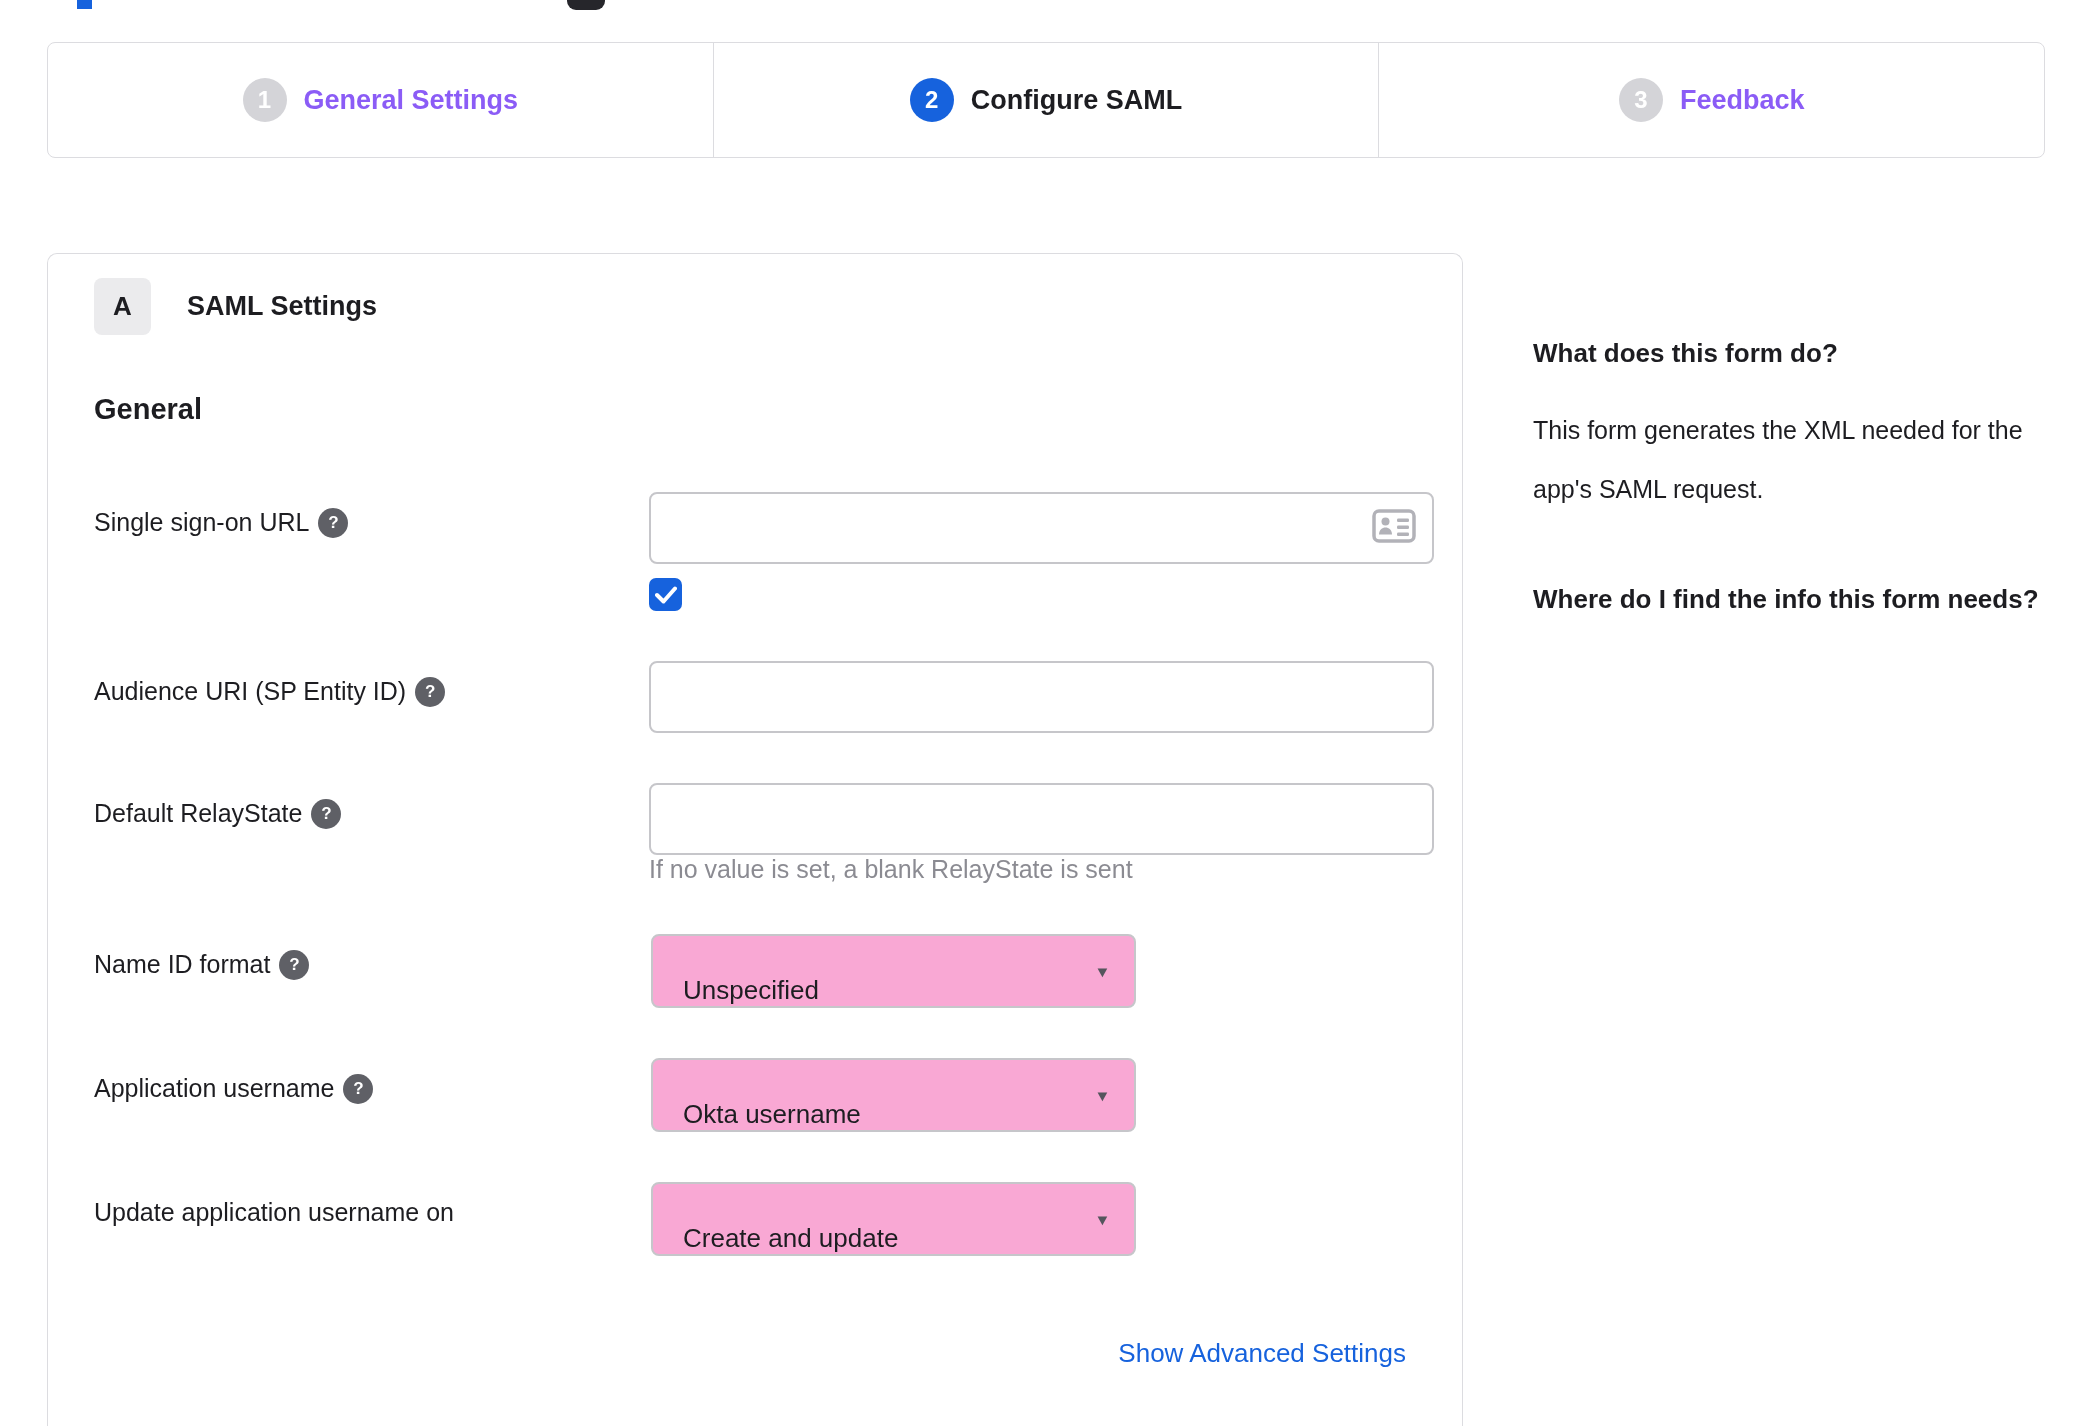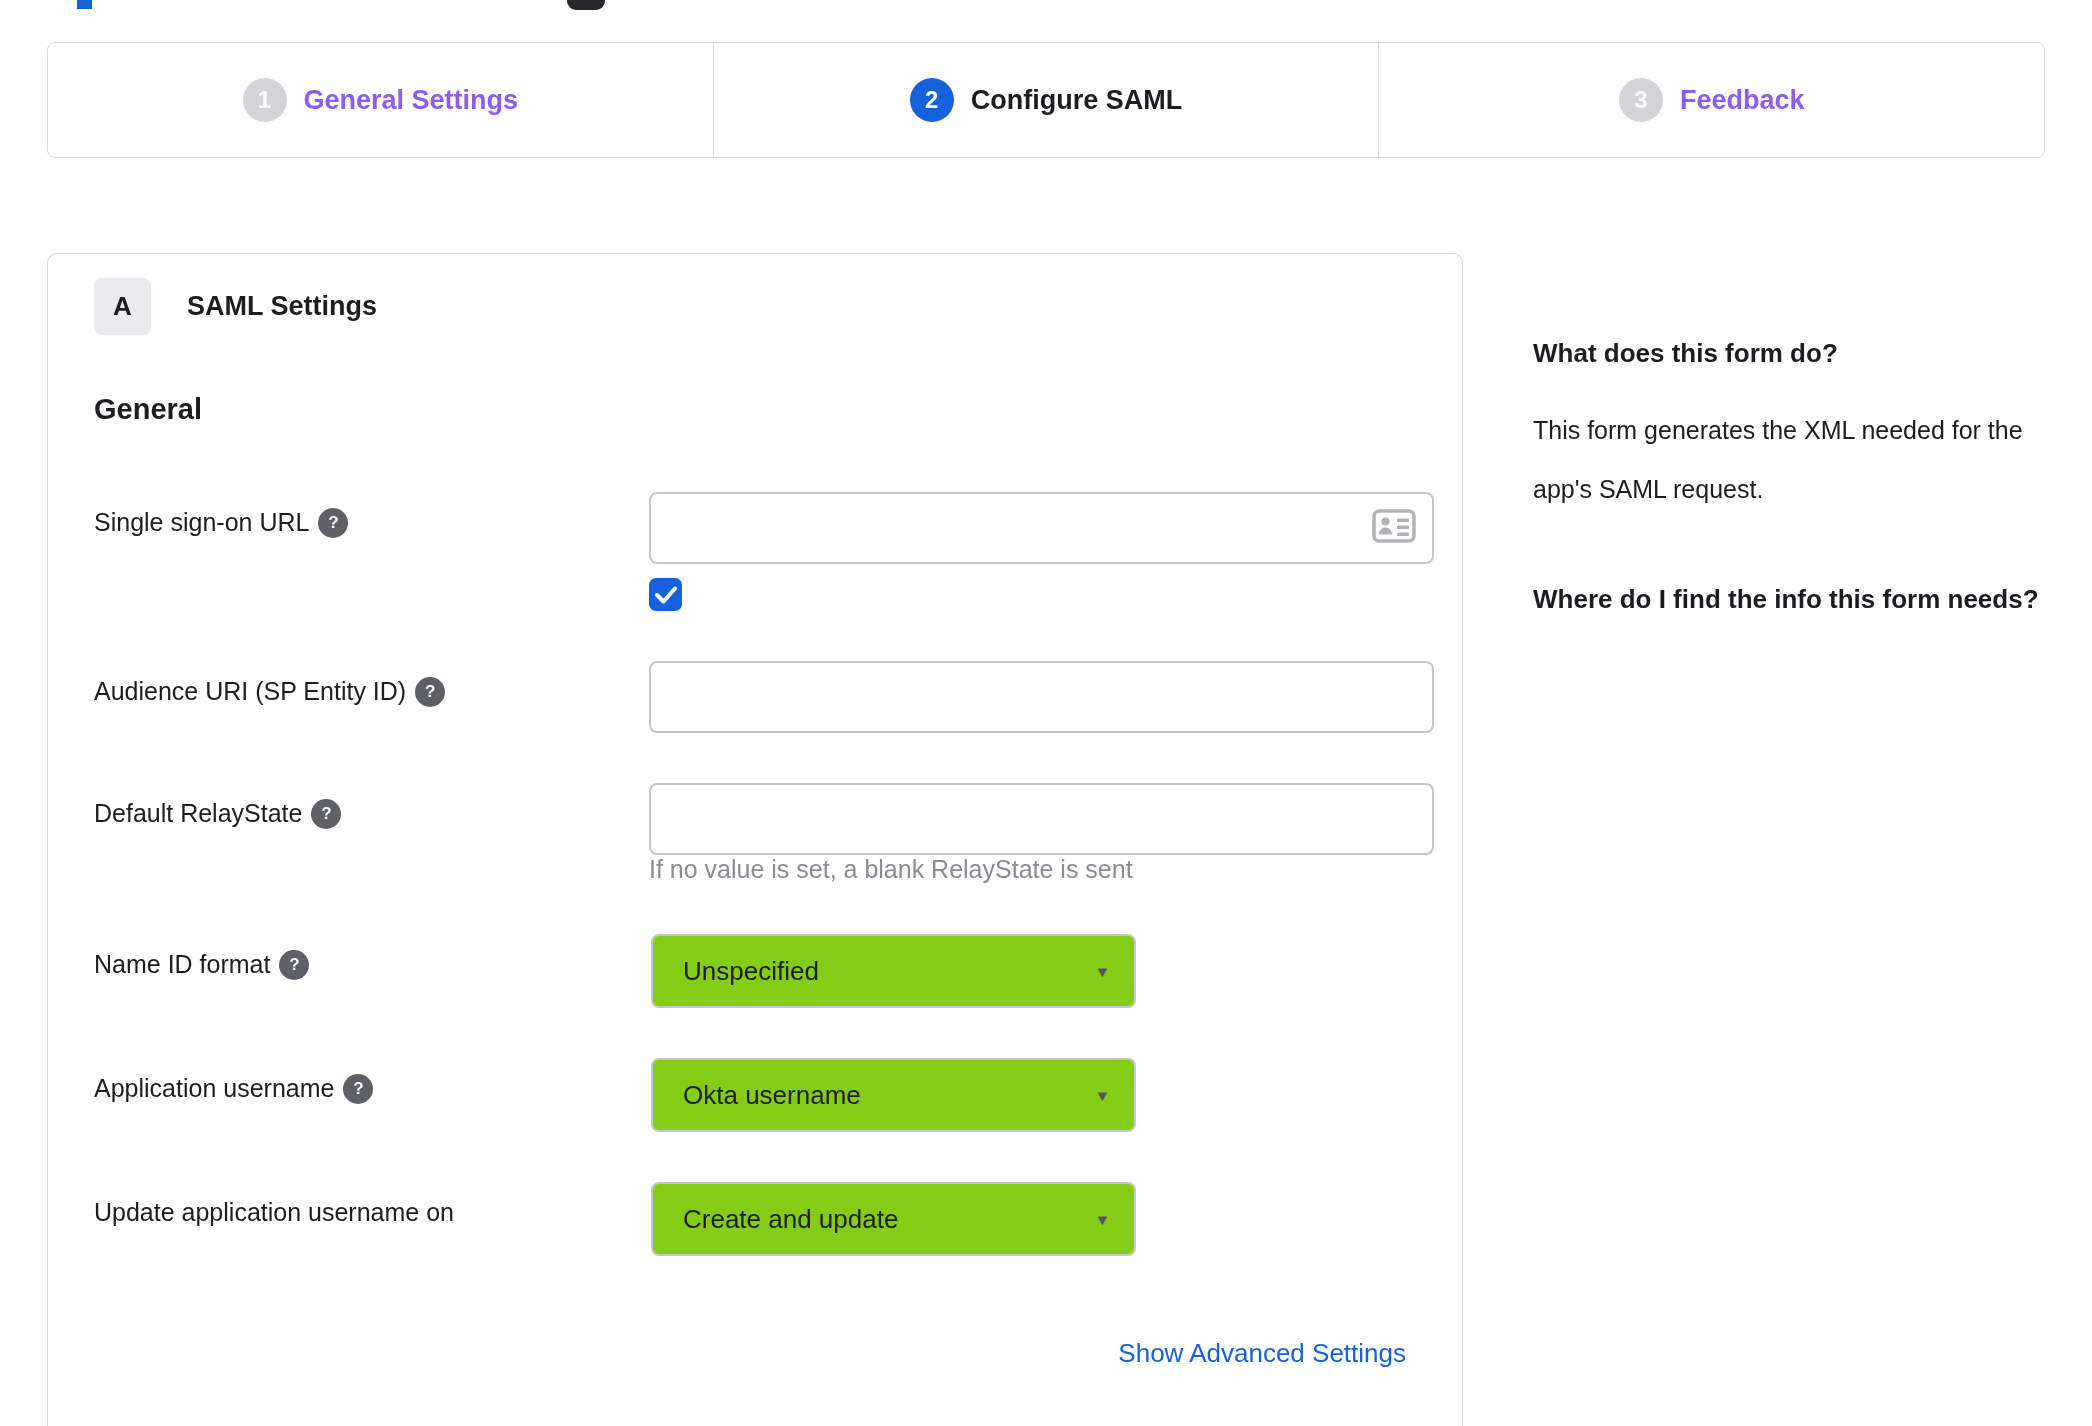--- a/index.html
+++ b/index.html
@@ -100,22 +100,22 @@
     display: flex; align-items: center; justify-content: center;
     cursor: pointer; flex: 0 0 auto;
   }
   .checkbox-label { font-size: 26px; color: #1d1d21; }
 
   .hint { margin-top: 0; font-size: 25px; color: #8b8b92; }
 
   .select {
     width: 485px; height: 74px;
     border: 2px solid #c6c6ca; border-radius: 8px;
-    background: #84cc16;
-    display: flex; align-items: center;
+    background: #f9a8d4;
+    display: flex; align-items: flex-end;
     padding: 0 30px;
     font-size: 26px; color: #1d1d21;
     position: relative;
     cursor: pointer;
   }
   .select .arrow {
     position: absolute; right: 24px; top: 50%; transform: translateY(-50%) scaleX(1.1);
     font-size: 15px; color: #55555d;
   }
 

